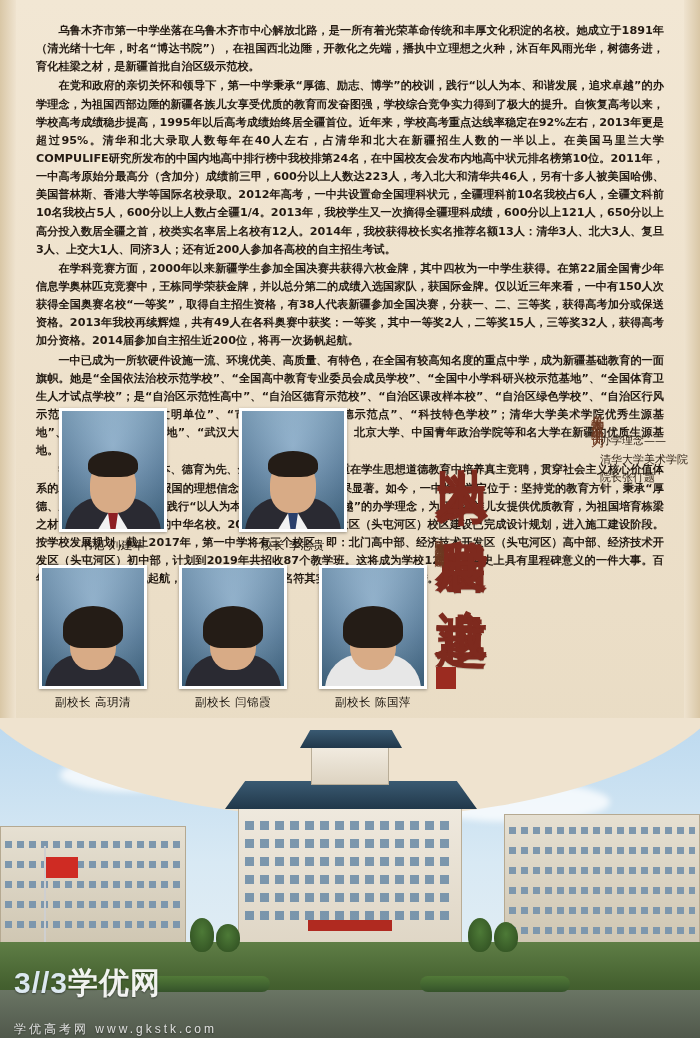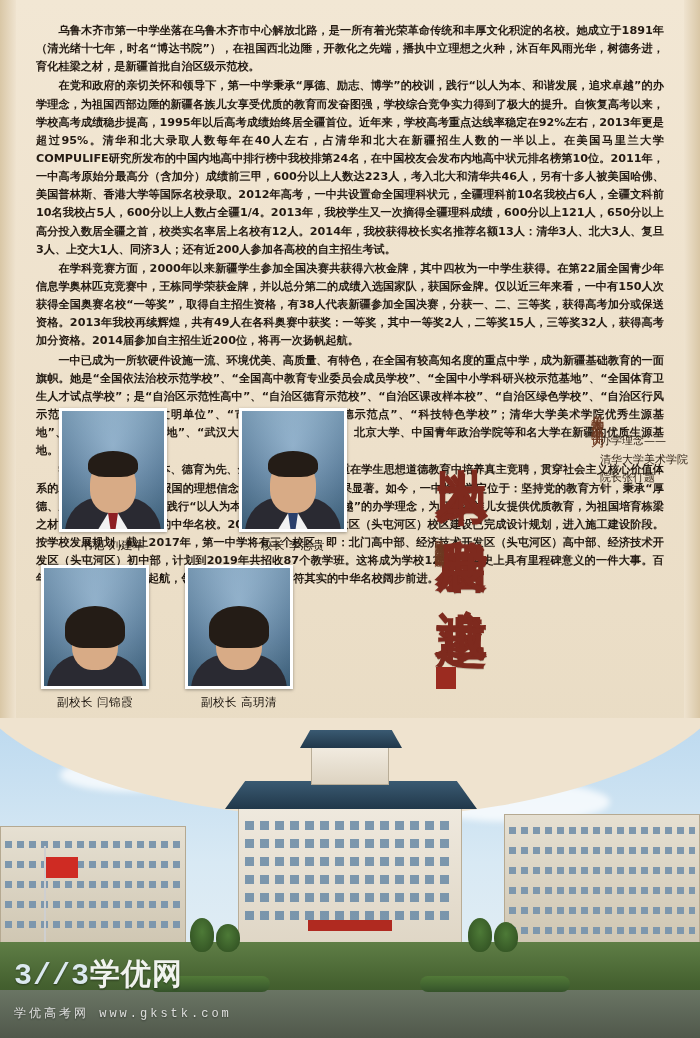--- a/index.html
+++ b/index.html
@@ -205,32 +205,32 @@
     background:radial-gradient(ellipse at 50% 40%, #4d7a37, #2d4b1f);
     border-radius:50% 50% 45% 45%;
   }
   .shrub {
     position:absolute; bottom:46px; height:16px;
     background:linear-gradient(180deg,#527a38,#35532a); border-radius:8px;
   }
 
   
   #watermark {
-    position:absolute; left:14px; bottom:16px;
+    position:absolute; left:14px; bottom:0;
     color:#ffffff; opacity:.92;
-    font-family:Liberation Mono, monospace;
+    font-family:Liberation Sans, sans-serif;
   }
   #watermark .wm-main {
     font-size:30px; font-weight:700; letter-spacing:1px;
     text-shadow:0 1px 2px rgba(0,0,0,.45);
   }
   #watermark .wm-main .num { color:#e8f4ff; }
   #watermark .wm-main .cn { color:#ffffff; }
   #watermark .wm-sub {
-    margin-top:10px; font-size:12px; color:#e9e9e9; letter-spacing:3px;
+    margin-top:17px; font-size:12px; color:#e9e9e9; letter-spacing:3px;
     text-shadow:0 1px 2px rgba(0,0,0,.45);
   }
 </style>
 </head>
 <body>
 
 <div id="page">
   <div class="edge-l"></div>
   <div class="edge-r"></div>
 
@@ -276,36 +276,47 @@
 
     <div class="row bottom">
       <div class="person">
         <div class="photo">
           <div class="bg2"></div>
           <div class="body dark2"></div>
           <div class="head"></div>
           <div class="hair long"></div>
         </div>
         <div class="caption">
+          <span class="role">副校长</span><span>高玥清</span>
+        </div>
+      </div>
+
+      <div class="person">
+        <div class="photo">
+          <div class="bg2"></div>
+          <div class="body dark2"></div>
+          <div class="head"></div>
+          <div class="hair long"></div>
+        </div>
+        <div class="caption">
           <span class="role">副校长</span><span>闫锦霞</span>
         </div>
       </div>
 
       <div class="person">
         <div class="photo">
           <div class="bg2"></div>
-          <div class="body dark2"></div>
+          <div class="body white"></div>
           <div class="head"></div>
           <div class="hair long"></div>
         </div>
         <div class="caption">
-          <span class="role">副校长</span><span>高玥清</span>
-        </div>
-      </div>
-
+          <span class="role">副校长</span><span>陈国萍</span>
+        </div>
+      </div>
     </div>
   </div>
 
   <div id="calligraphy">
     <div class="head-line">乌鲁木齐市第一中学训为</div>
     <div class="big">以人为本 和谐发展 追求卓越</div>
     <div class="sign">癸巳年夏月清华大学美术学院院长张仃题</div>
     <div id="seal"></div>
   </div>
 

